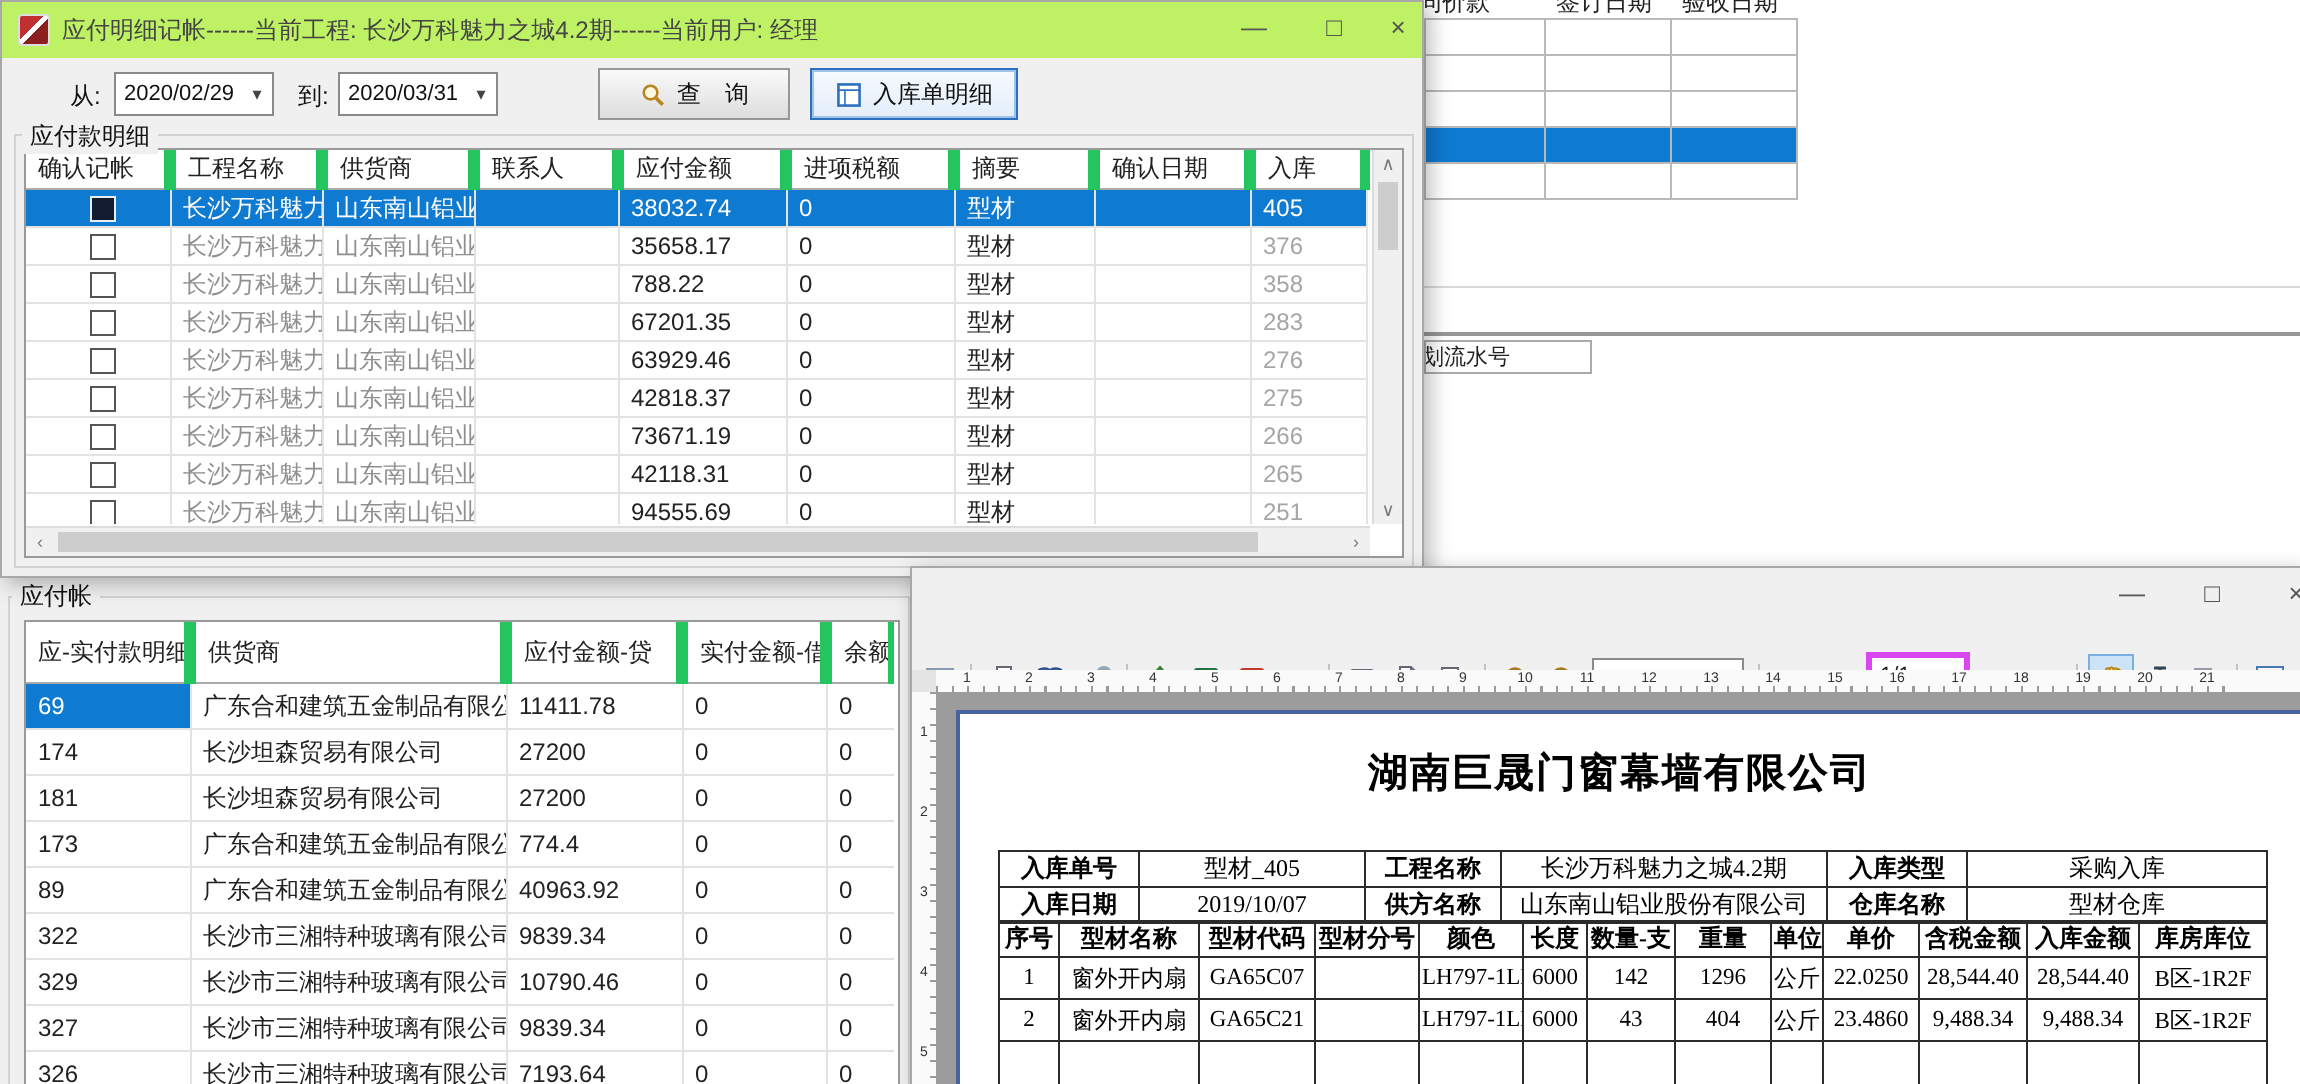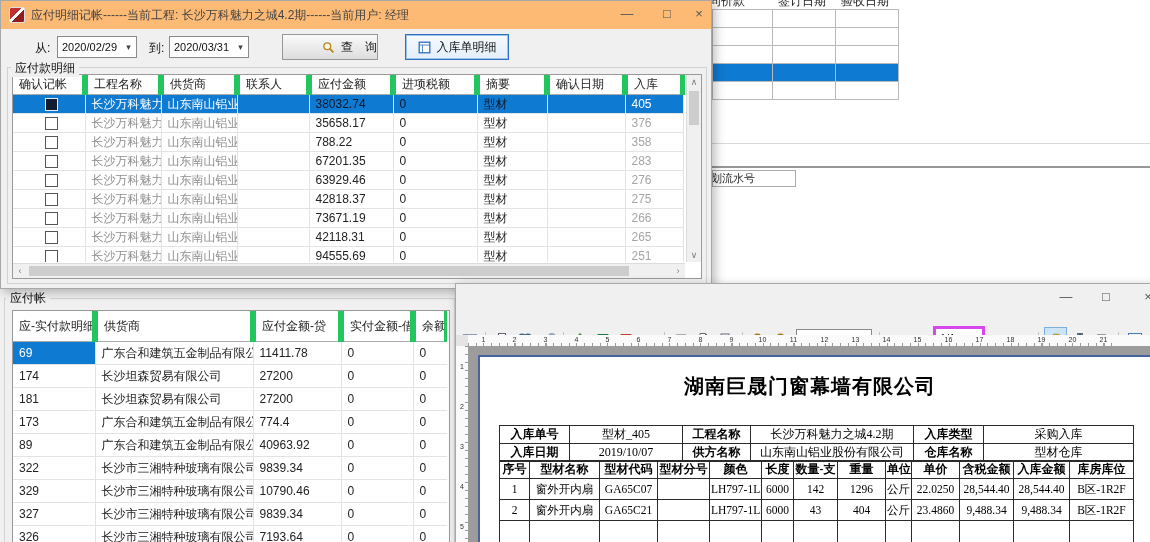--- a/index.html
+++ b/index.html
@@ -1,21 +1,21 @@
 <!DOCTYPE html>
 <html><head>
 <meta charset="utf-8">
 <style>
   html,body{margin:0;padding:0;background:#fff;}
   #stage{position:relative;width:1150px;height:542px;overflow:hidden;
     font-family:"Liberation Sans","DejaVu Sans",sans-serif;font-size:12px;color:#222;background:#fff;}
   .abs{position:absolute;}
   
   .win{position:absolute;background:#f0f0f0;border:1px solid #a8a8a8;box-shadow:3px 3px 10px rgba(0,0,0,.28);}
-  .titlebar{position:absolute;left:0;top:0;right:0;height:28px;background:#fdba74;display:flex;align-items:center;}
+  .titlebar{position:absolute;left:0;top:0;right:0;height:28px;background:#bef264;display:flex;align-items:center;}
   .appicon{width:14px;height:14px;margin:0 6px 0 8px;border-radius:2px;
     background:linear-gradient(135deg,#c03030 0 42%,#fff 42% 55%,#8c1f1f 55%);border:1px solid #ddd;}
   .wtitle{font-size:12px;color:#444;white-space:nowrap;}
   .winbtn{position:absolute;top:0;width:28px;height:25px;text-align:center;line-height:25px;color:#555;font-size:13px;}
   
   .lbl{position:absolute;font-size:12px;color:#111;}
   .combo{position:absolute;height:20px;background:#fff;border:1px solid #8a8a8a;display:flex;align-items:center;}
   .combo .cv{flex:1;padding-left:4px;font-size:11px;color:#111;white-space:nowrap;}
   .combo .carrow{width:15px;text-align:center;color:#444;font-size:9px;}
   .btn{position:absolute;height:24px;display:flex;align-items:center;justify-content:center;gap:6px;
@@ -26,21 +26,21 @@
   
   .gridwrap{position:absolute;background:#fff;border:1px solid #9a9a9a;}
   .gridclip{position:absolute;left:0;top:0;overflow:hidden;background:#fff;}
   table.grid{border-collapse:collapse;table-layout:fixed;width:100%;}
   table.grid th{font-weight:normal;font-size:12px;text-align:left;padding:0 0 0 6px;height:19px;
     border-right:6px solid #22c55e;border-bottom:1px solid #ababab;background:#fff;white-space:nowrap;overflow:hidden;}
   table.grid td{font-size:12px;height:18px;padding:0 0 0 6px;border-right:1px solid #e3e3e3;
     border-bottom:1px solid #e3e3e3;white-space:nowrap;overflow:hidden;}
   table.grid2 td{height:22px;}
   table.grid2 th{height:30px;line-height:13px;}
-  tr.sel td{background:#0f7ad1;color:#0f172a;}
+  tr.sel td{background:#0f7ad1;color:#ffffff;}
   td.dim{color:#8f8f8f;} td.dim2{color:#a5a5a5;}
   tr.sel td.dim,tr.sel td.dim2{color:#fff;}
   .cb{width:11px;height:11px;border:1px solid #555;background:#fff;margin:0 auto;}
   .cb.ck{background:#131c30;border:1px solid #e8eef6;}
   td.c-cb{padding:0;text-align:center;}
   td.selcell{background:#0f7ad1 !important;color:#fff !important;}
   
   .vsb{position:absolute;width:14px;background:#f0f0f0;border-left:1px solid #dcdcdc;}
   .hsb{position:absolute;height:14px;background:#f0f0f0;border-top:1px solid #dcdcdc;}
   .sba{position:absolute;width:14px;height:14px;color:#7a7a7a;font-size:9px;text-align:center;line-height:14px;}
@@ -154,21 +154,21 @@
     <div class="lbl" style="left:34px;top:39px;">从:</div>
     <div class="combo" style="left:56px;top:35px;width:78px;">
       <span class="cv">2020/02/29</span>
       <span class="carrow">▾</span>
     </div>
     <div class="lbl" style="left:148px;top:39px;">到:</div>
     <div class="combo" style="left:168px;top:35px;width:78px;">
       <span class="cv">2020/03/31</span>
       <span class="carrow">▾</span>
     </div>
-    <div class="btn" style="left:281px;top:33px;width:94px;justify-content:flex-end;">
+    <div class="btn" style="left:298px;top:33px;width:94px;">
       <svg width="13" height="13" viewBox="0 0 16 16">
           <circle cx="6.5" cy="6.5" r="4.2" fill="#fff8e0" stroke="#b8861e" stroke-width="1.6"></circle>
           <path d="M9.8 9.8L14 14" stroke="#b8861e" stroke-width="2.2"></path>
         </svg>
       <span>查　询</span>
     </div>
     <div class="btn hl" style="left:404px;top:33px;width:102px;">
       <svg width="13" height="13" viewBox="0 0 16 16">
           <rect x="1.5" y="1.5" width="13" height="13" fill="#fff" stroke="#2f6fc0" stroke-width="1.6"></rect>
           <path d="M1.5 5h13M5.5 5v9.5" stroke="#2f6fc0"></path>

